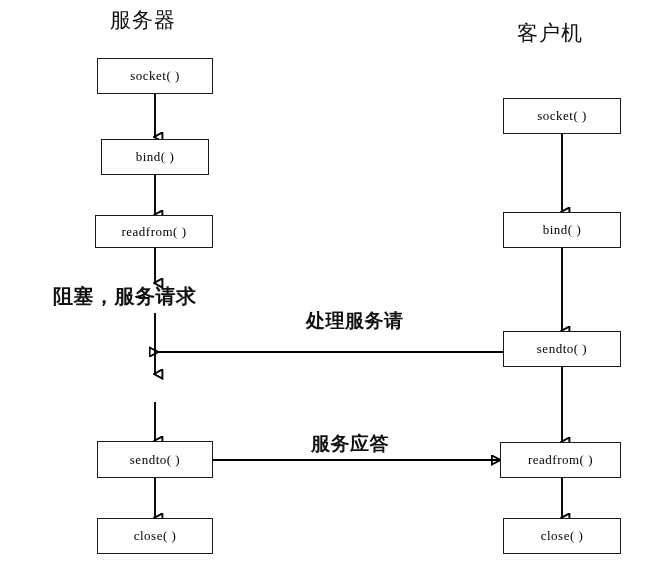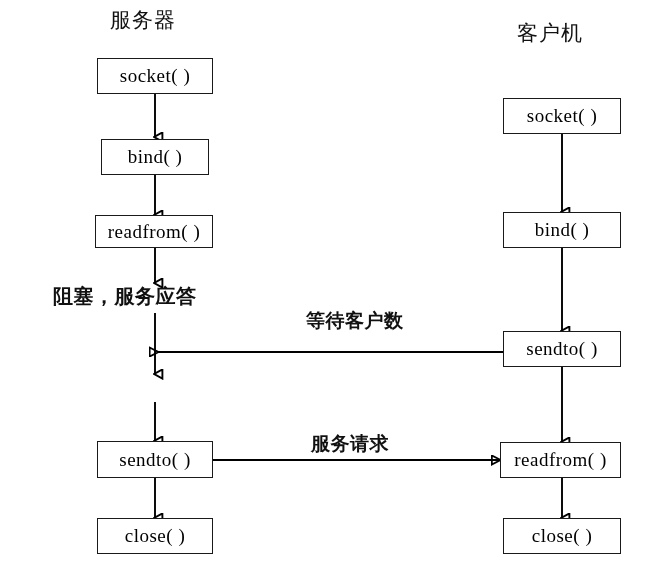--- a/index.html
+++ b/index.html
@@ -27,21 +27,21 @@
   }
   .node {
     position: absolute;
     border: 1.6px solid #1a1a1a;
     background: #ffffff;
     box-sizing: border-box;
     display: flex;
     align-items: center;
     justify-content: center;
     font-family: "Liberation Serif", "DejaVu Serif", serif;
-    font-size: 19px;
+    font-size: 13px;
     color: #000000;
     letter-spacing: 0.5px;
     white-space: nowrap;
   }
   .note {
     position: absolute;
     font-family: "DejaVu Sans", "Liberation Sans", sans-serif;
     font-size: 20px;
     font-weight: 600;
     color: #111111;
@@ -116,30 +116,30 @@
   <div class="node" style="left:97px;  top:58px;  width:116px; height:36px;">socket( )</div>
 
   <div class="node" style="left:101px; top:139px; width:108px; height:36px;">bind( )</div>
 
   <div class="node" style="left:95px;  top:215px; width:118px; height:33px;">readfrom( )</div>
 
   <div class="node" style="left:97px;  top:441px; width:116px; height:37px;">sendto( )</div>
 
   <div class="node" style="left:97px;  top:518px; width:116px; height:36px;">close( )</div>
 
-  <div class="note" style="left:53px;  top:286px;">阻塞，服务应答</div>
+  <div class="note" style="left:53px;  top:286px;">阻塞，服务请求</div>
 
 
   <div class="node" style="left:503px; top:98px;  width:118px; height:36px;">socket( )</div>
 
   <div class="node" style="left:503px; top:212px; width:118px; height:36px;">bind( )</div>
 
   <div class="node" style="left:503px; top:331px; width:118px; height:36px;">sendto( )</div>
 
   <div class="node" style="left:500px; top:442px; width:121px; height:36px;">readfrom( )</div>
 
   <div class="node" style="left:503px; top:518px; width:118px; height:36px;">close( )</div>
 
-  <div class="edge-label" style="left:306px; top:311px;">等待客户数</div>
+  <div class="edge-label" style="left:306px; top:311px;">处理服务请</div>
 
-  <div class="edge-label" style="left:311px; top:434px;">服务请求</div>
+  <div class="edge-label" style="left:311px; top:434px;">服务应答</div>
 
 </div>
 
 </body></html>

